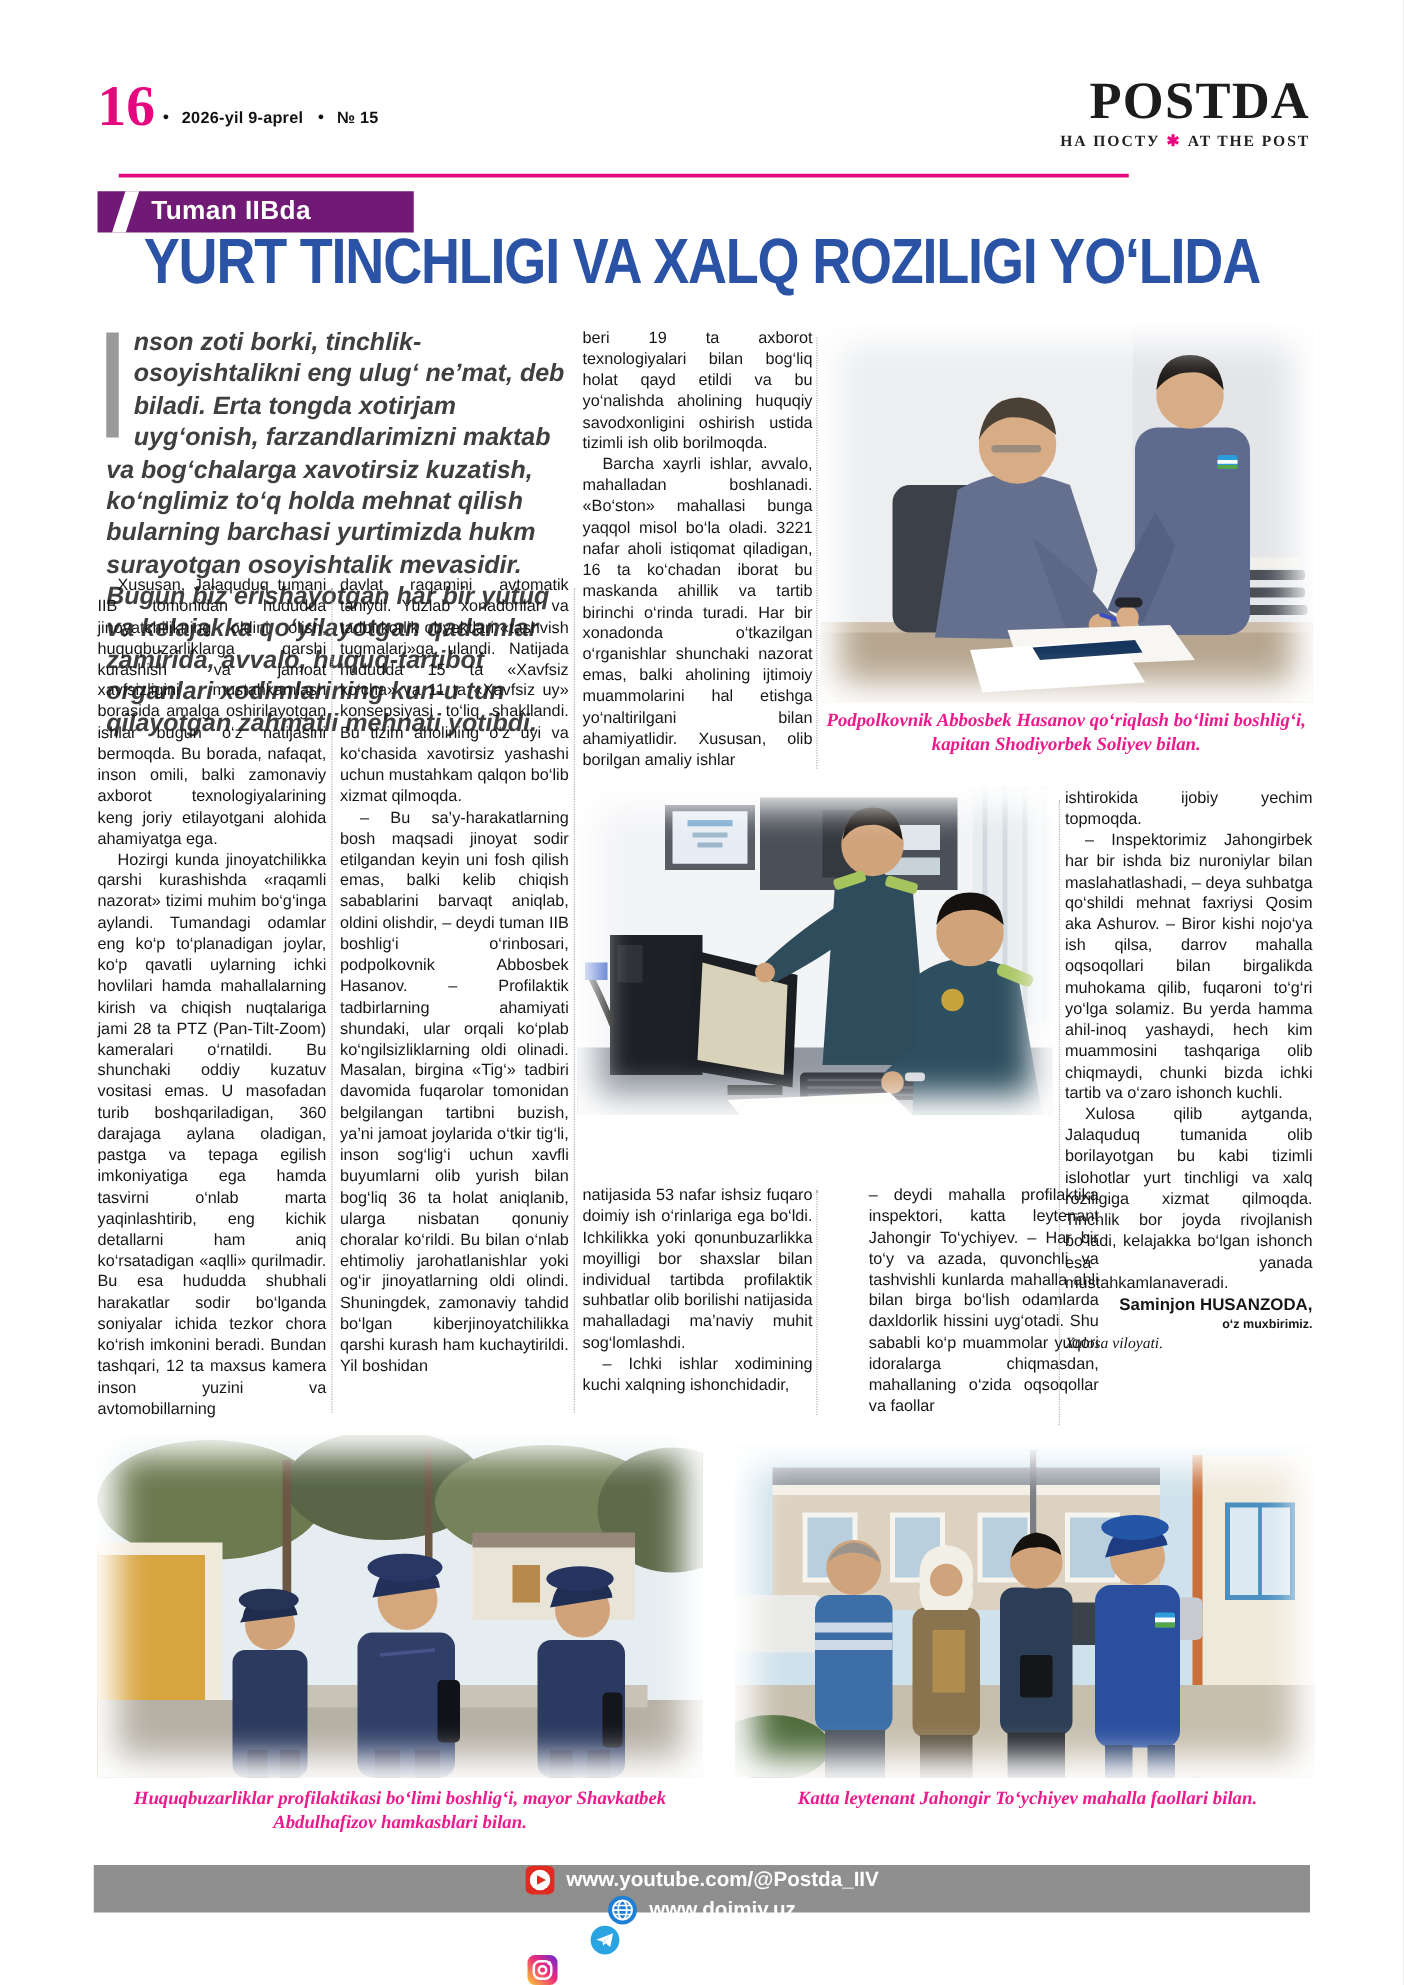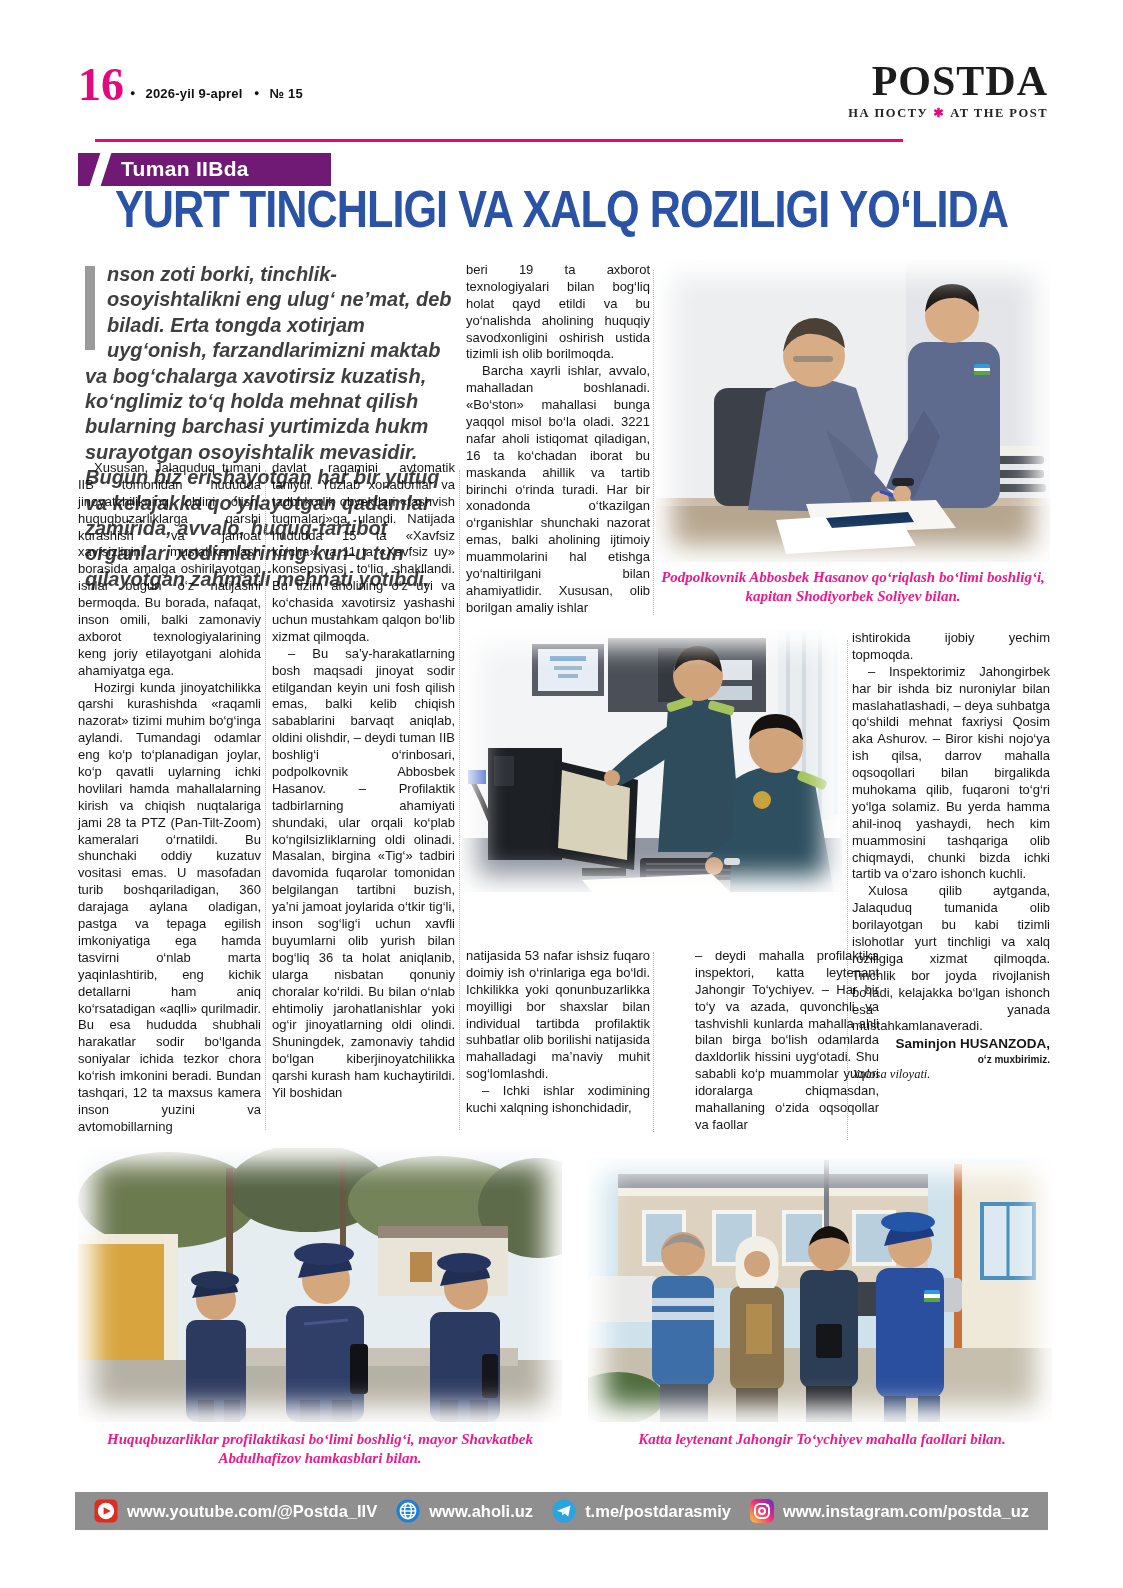--- a/index.html
+++ b/index.html
@@ -42,21 +42,21 @@
   .auth-role{text-align:right;font-weight:bold;font-size:10px;text-indent:0 !important;}
   .auth-region{font-family:"Liberation Serif",serif;font-style:italic;font-size:12.5px;text-indent:0 !important;}
   
   .photo{position:absolute;overflow:hidden;}
   .photo svg{display:block;}
   .photo:after{content:"";position:absolute;inset:0;box-shadow:inset 0 0 26px 16px #ffffff;pointer-events:none;}
   .cap{position:absolute;font-family:"Liberation Serif",serif;font-style:italic;font-weight:bold;
        color:#ec1a8c;font-size:15px;line-height:1.25;text-align:center;}
   
   .footer{position:absolute;left:75px;top:1492px;width:973px;height:38px;background:#8f8f8f;
-          display:flex;align-items:center;justify-content:space-evenly;}
+          display:flex;align-items:center;justify-content:space-evenly;flex-direction:column;}
   .fitem{display:flex;align-items:center;gap:9px;color:#ffffff;font-weight:bold;font-size:16.5px;}
   .ficon{width:24px;height:24px;flex:0 0 auto;}
   .insta{width:24px;height:24px;border-radius:6px;position:relative;
          background:linear-gradient(45deg,#f9ce34 0%,#ee2a7b 55%,#6228d7 100%);}
   .insta .cam{position:absolute;inset:4px;border:2px solid #fff;border-radius:6px;}
   .insta .lens{position:absolute;left:8px;top:8px;width:8px;height:8px;border:2px solid #fff;border-radius:50%;box-sizing:border-box;}
   .insta .dot2{position:absolute;right:5px;top:5px;width:3px;height:3px;background:#fff;border-radius:50%;}
 </style>
 </head>
 <body>
@@ -344,21 +344,21 @@
     </div>
     <div class="fitem">
       <svg class="ficon" viewBox="0 0 24 24">
         <circle cx="12" cy="12" r="11.5" fill="#1f7fd4"></circle>
         <circle cx="12" cy="12" r="7.6" fill="none" stroke="#ffffff" stroke-width="1.6"></circle>
         <ellipse cx="12" cy="12" rx="3.4" ry="7.6" fill="none" stroke="#ffffff" stroke-width="1.4"></ellipse>
         <line x1="4.4" y1="12" x2="19.6" y2="12" stroke="#ffffff" stroke-width="1.4"></line>
         <line x1="5.4" y1="8.4" x2="18.6" y2="8.4" stroke="#ffffff" stroke-width="1.2"></line>
         <line x1="5.4" y1="15.6" x2="18.6" y2="15.6" stroke="#ffffff" stroke-width="1.2"></line>
       </svg>
-      <span>www.aholi.uz</span>
+      <span>www.doimiy.uz</span>
     </div>
     <div class="fitem">
       <svg class="ficon" viewBox="0 0 24 24">
         <circle cx="12" cy="12" r="11.5" fill="#2aa4e0"></circle>
         <path d="M5 11.8 L18.5 6.5 L16.2 17.5 L12.4 14.6 L10.4 16.6 L10.1 13.4 Z" fill="#ffffff"></path>
         <path d="M10.1 13.4 L15.6 8.6 L11.6 14.2 Z" fill="#c8e6f7"></path>
       </svg>
       <span>t.me/postdarasmiy</span>
     </div>
     <div class="fitem">

